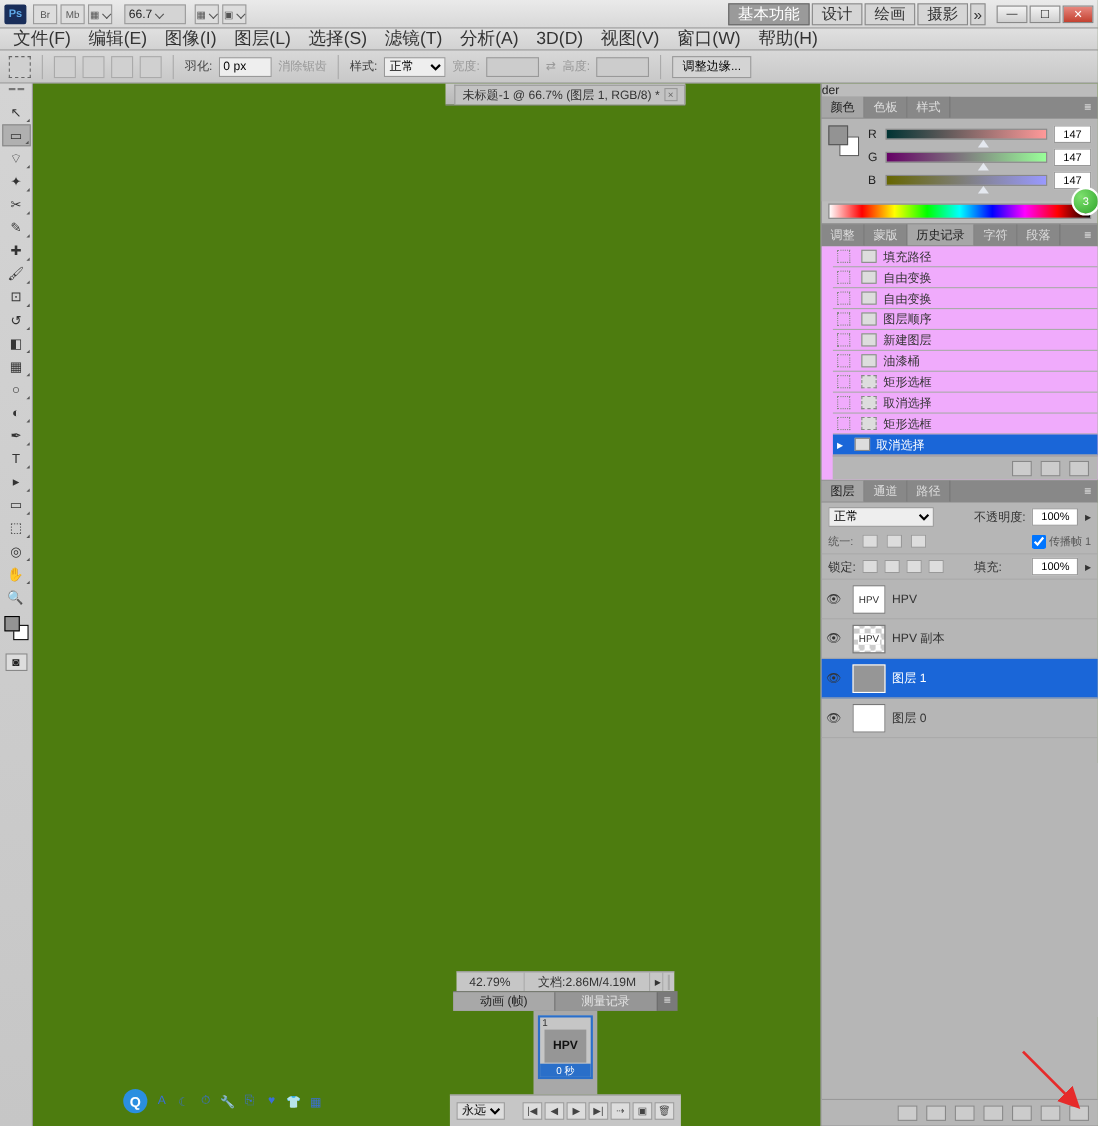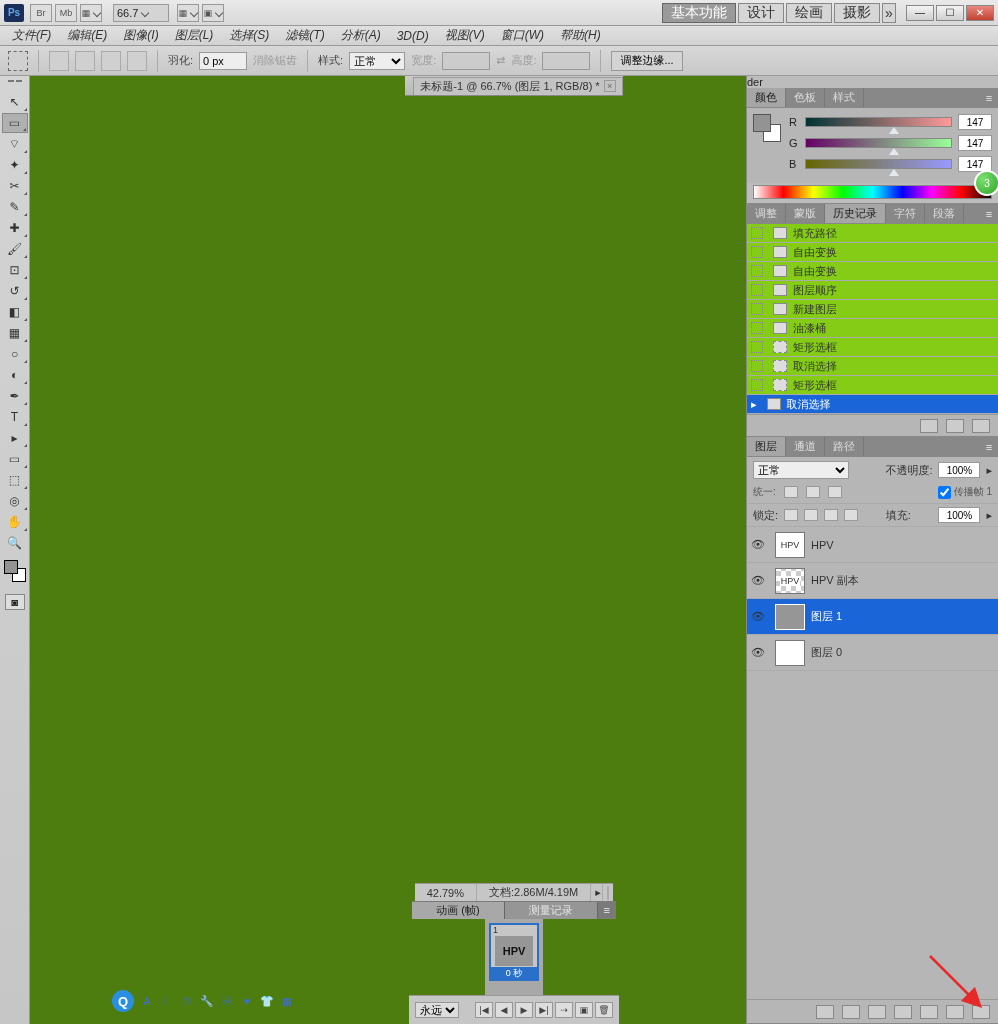--- a/index.html
+++ b/index.html
@@ -13,21 +13,21 @@
 .titlebar .dd { width:6px; height:6px; border-left:1px solid #555; border-bottom:1px solid #555; transform:rotate(-45deg); margin-left:4px; }
 .titlebar .spacer { flex:1; }
 .titlebar .wk-btn { height:20px; padding:0 8px; border:1px solid #888; background:#d6d6d6; margin-left:2px; display:flex; align-items:center; font-size:14px; color:#333; }
 .titlebar .wk-active { background:#9a9a9a; color:#fff; border-color:#666; }
 .win-ctrls { display:flex; gap:2px; margin-left:10px; }
 .win-ctrls .wc { width:28px; height:16px; border:1px solid #888; background:linear-gradient(#f4f4f4,#cfcfcf); display:flex; align-items:center; justify-content:center; font-size:10px; }
 .win-ctrls .wc.close { background:linear-gradient(#e8887f,#c34130); color:#fff; }
 
 
 .menubar { height:20px; background:linear-gradient(#e0e0e0,#d2d2d2); border-bottom:1px solid #999; display:flex; align-items:center; padding:0 4px; }
-.menubar .mi { padding:0 8px; font-size:12px; color:#333;font-style:italic; }
+.menubar .mi { padding:0 8px; font-size:16px; color:#333; }
 
 
 .optbar { height:30px; background:linear-gradient(#d8d8d8,#c8c8c8); border-bottom:1px solid #999; display:flex; align-items:center; padding:0 8px; gap:6px; font-size:11px; color:#444; }
 .optbar .sep { width:1px; height:22px; background:#aaa; margin:0 4px; }
 .optbar .ob-btn { width:20px; height:20px; border:1px solid #aaa; background:#d0d0d0; }
 .optbar input { height:18px; width:48px; background:#eee; border:1px solid #999; font-size:11px; padding:4px 3px; }
 .optbar select { height:18px; width:56px; font-size:11px; background:#eee; border:1px solid #999; }
 .optbar .lbl-dis { color:#999; }
 
 
@@ -93,21 +93,21 @@
 .color-sw .cbg { position:absolute; width:18px; height:18px; right:0; bottom:0; background:#fff; border:1px solid #555; }
 .sliders { flex:1; font-size:11px; }
 .sliders .row { display:flex; align-items:center; gap:6px; margin-bottom:5px; }
 .sliders .lbl { width:10px; }
 .sliders .track { flex:1; height:10px; background:linear-gradient(to right,#000,#fff); position:relative; border:1px solid #888; }
 .sliders .track .knob { position:absolute; top:9px; left:57%; width:0; height:0; border-left:5px solid transparent; border-right:5px solid transparent; border-bottom:7px solid #e4e8ef; }
 .sliders input { width:34px; height:16px; font-size:10px; text-align:center; background:#fff; border:1px solid #999; }
 .spectrum { height:14px; margin:2px 6px 4px 6px; background:linear-gradient(to right,#fff,#ff0000,#ffff00,#00ff00,#00ffff,#0000ff,#ff00ff,#ff0000,#000); border:1px solid #888; }
 
 
-.adj-body { background:#84cc16; }
+.adj-body { background:#f0abfc;padding-left:10px; }
 .history-list { max-height:240px; overflow:hidden; }
 .hist-item { height:19px; display:flex; align-items:center; padding-left:22px; gap:6px; font-size:11px; border-bottom:1px solid #aaa; color:#333; }
 .hist-item .hico { width:14px; height:12px; border:1px solid #888; background:#ddd; }
 .hist-item .ind { width:12px; height:12px; margin-left:-18px; margin-right:4px; border:1px dotted #888; }
 .hist-item.sel { background:#1a66d8; color:#fff; }
 .hist-btnrow { height:22px; background:#b6b6b6; display:flex; align-items:center; justify-content:flex-end; gap:8px; padding:0 8px; border-top:1px solid #999; }
 .hist-btnrow .hb { width:18px; height:14px; border:1px solid #888; background:#ccc; }
 
 
 .layers-body { background:#b6b6b6; font-size:11px; color:#333; flex:1; display:flex; flex-direction:column; }

